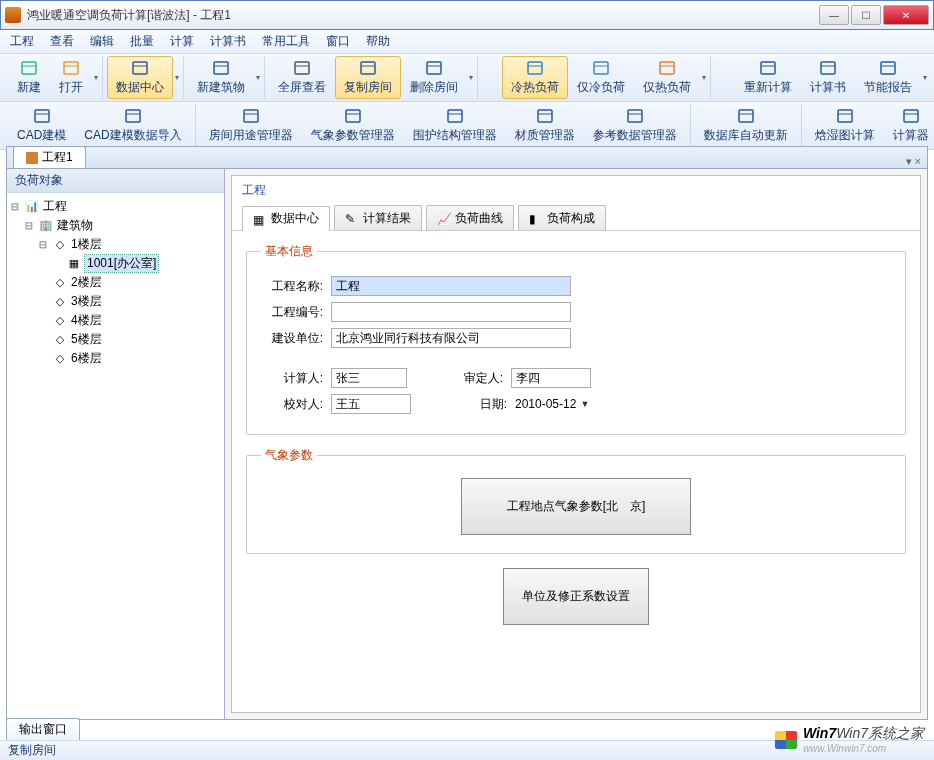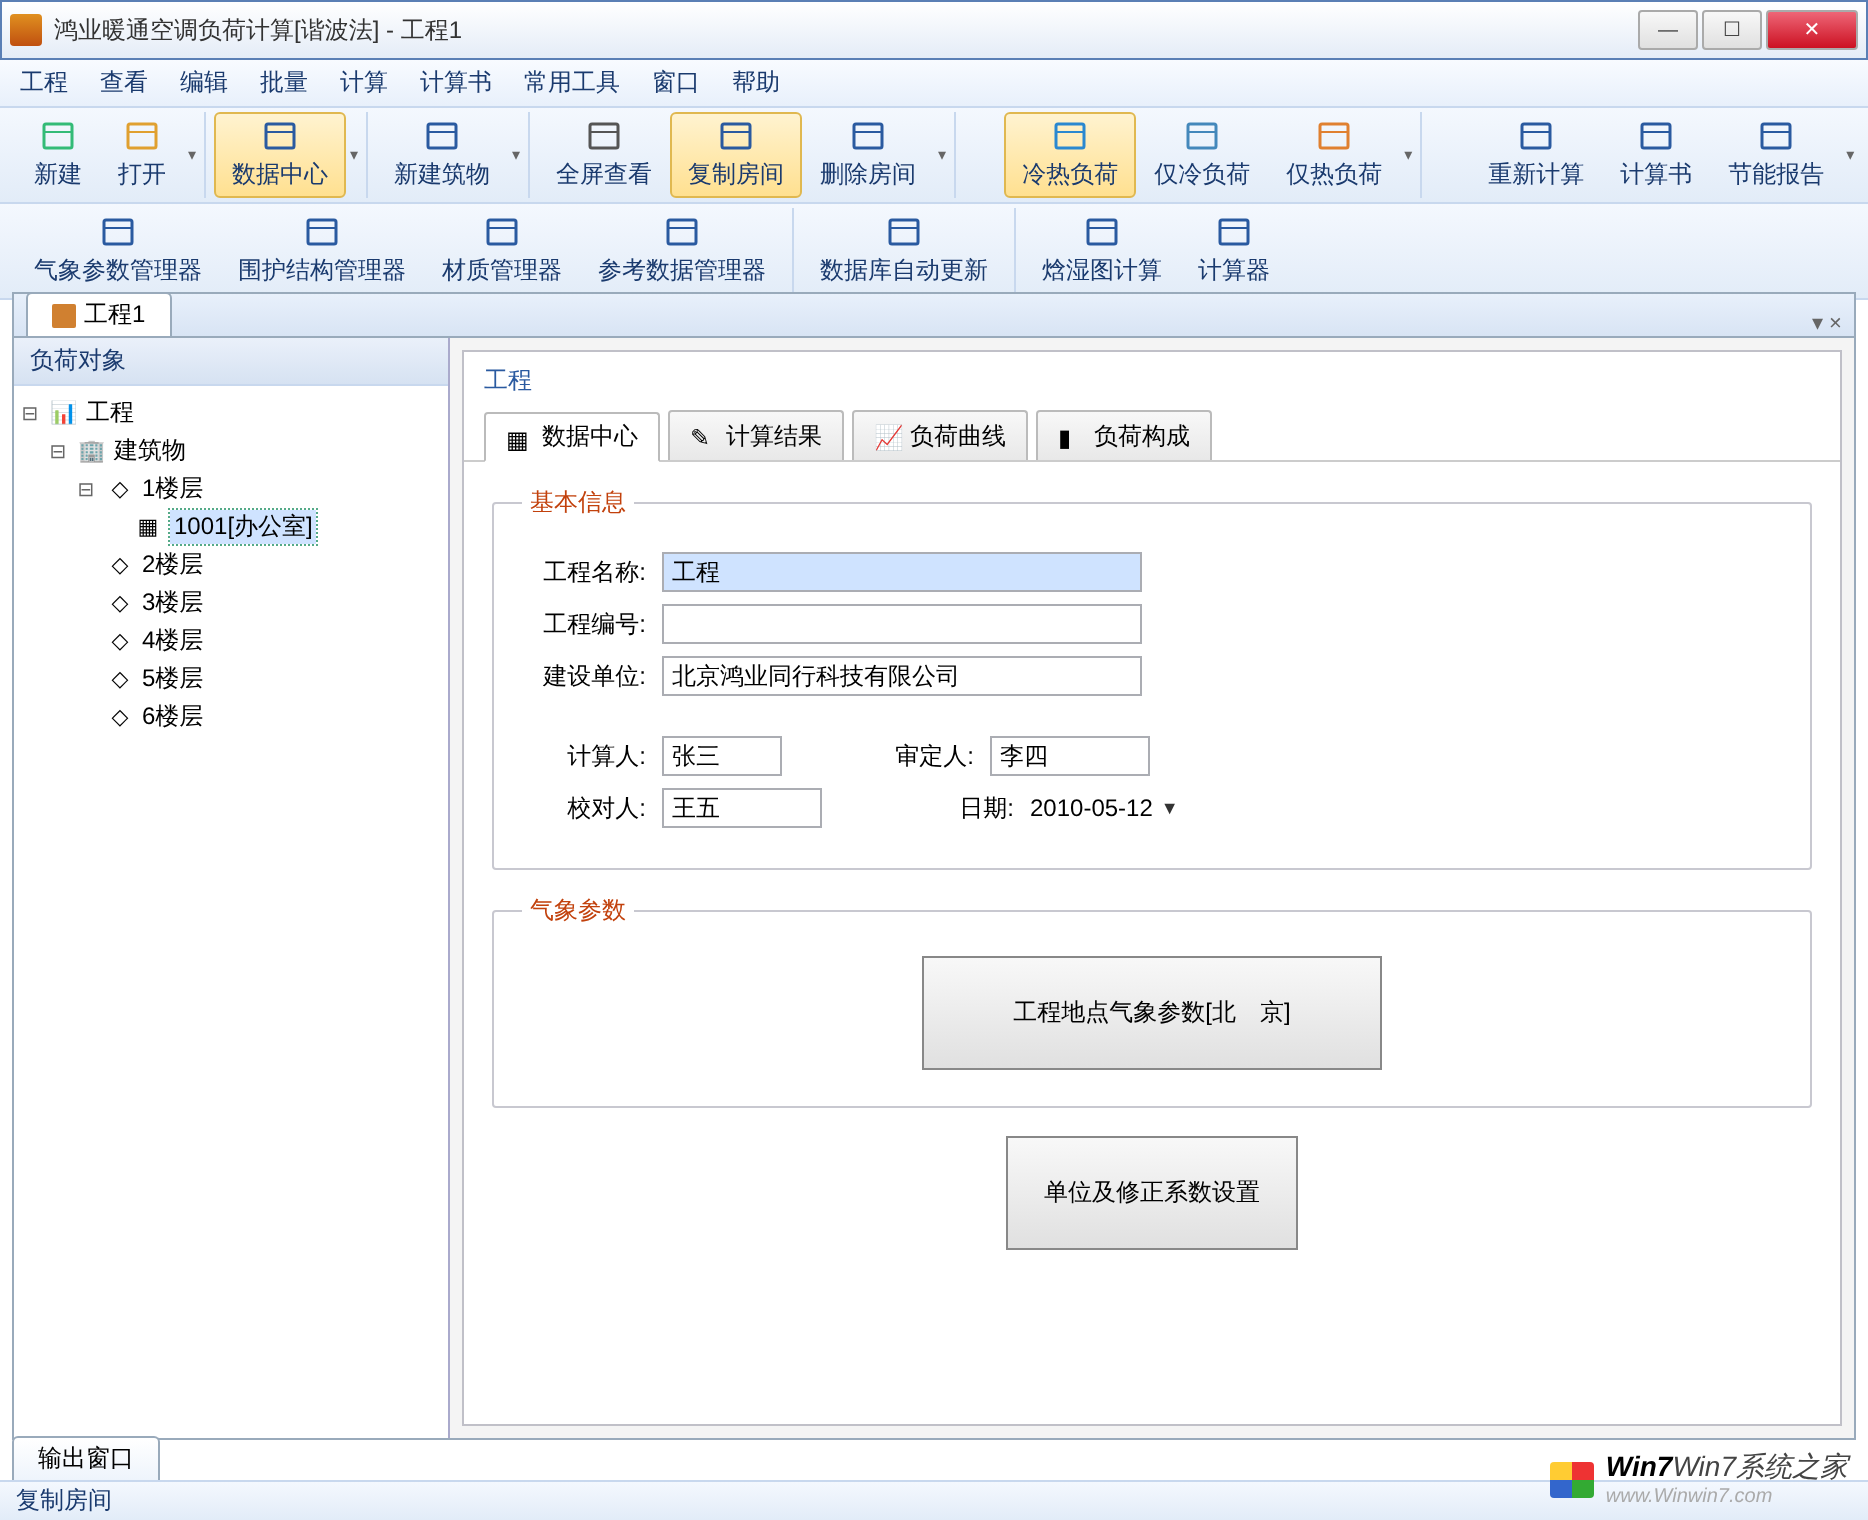--- a/index.html
+++ b/index.html
@@ -221,21 +221,50 @@
             <line x1="2" y1="7" x2="16" y2="7" stroke="#2a5aa0"></line>
           </svg>
         </div>
         <div class="lbl">节能报告</div>
       </div>
       <span class="dropdown-arrow">▾</span>
     </div>
   </div>
 
 <div class="toolbar-row" id="tb2" style="min-height:44px;">
-    <div class="tool-group">
+    <div class="tool-group" style="flex-wrap: nowrap;">
+      <div class="tool-btn">
+        <div class="ico">
+          <svg width="18" height="18">
+            <rect x="2" y="3" width="14" height="12" rx="1" fill="none" stroke="#2a5aa0" stroke-width="1.5"></rect>
+            <line x1="2" y1="7" x2="16" y2="7" stroke="#2a5aa0"></line>
+          </svg>
+        </div>
+        <div class="lbl">CAD建模</div>
+      </div>
+      <div class="tool-btn">
+        <div class="ico">
+          <svg width="18" height="18">
+            <rect x="2" y="3" width="14" height="12" rx="1" fill="none" stroke="#2a5aa0" stroke-width="1.5"></rect>
+            <line x1="2" y1="7" x2="16" y2="7" stroke="#2a5aa0"></line>
+          </svg>
+        </div>
+        <div class="lbl">CAD建模数据导入</div>
+      </div>
+    </div>
+    <div class="tool-group">
+      <div class="tool-btn">
+        <div class="ico">
+          <svg width="18" height="18">
+            <rect x="2" y="3" width="14" height="12" rx="1" fill="none" stroke="#2a5aa0" stroke-width="1.5"></rect>
+            <line x1="2" y1="7" x2="16" y2="7" stroke="#2a5aa0"></line>
+          </svg>
+        </div>
+        <div class="lbl">房间用途管理器</div>
+      </div>
       <div class="tool-btn">
         <div class="ico">
           <svg width="18" height="18">
             <rect x="2" y="3" width="14" height="12" rx="1" fill="none" stroke="#2a5aa0" stroke-width="1.5"></rect>
             <line x1="2" y1="7" x2="16" y2="7" stroke="#2a5aa0"></line>
           </svg>
         </div>
         <div class="lbl">气象参数管理器</div>
       </div>
       <div class="tool-btn">
@@ -395,21 +424,21 @@
             <label>工程编号:</label>
             <input type="text" style="width: 240px;" value="">
           </div>
           <div class="form-row">
             <label>建设单位:</label>
             <input type="text" style="width: 240px;" value="北京鸿业同行科技有限公司">
           </div>
           <div style="height:8px"></div>
           <div class="form-row">
             <label>计算人:</label>
-            <input type="text" style="width: 60px;" value="张三">
+            <input type="text" style="width: 76px;" value="张三">
             <div style="width:30px"></div>
             <label style="width:50px">审定人:</label>
             <input type="text" style="width: 80px;" value="李四">
           </div>
           <div class="form-row">
             <label>校对人:</label>
             <input type="text" style="width: 80px;" value="王五">
             <div style="width:30px"></div>
             <label style="width:50px">日期:</label>
             <div class="date-field">

